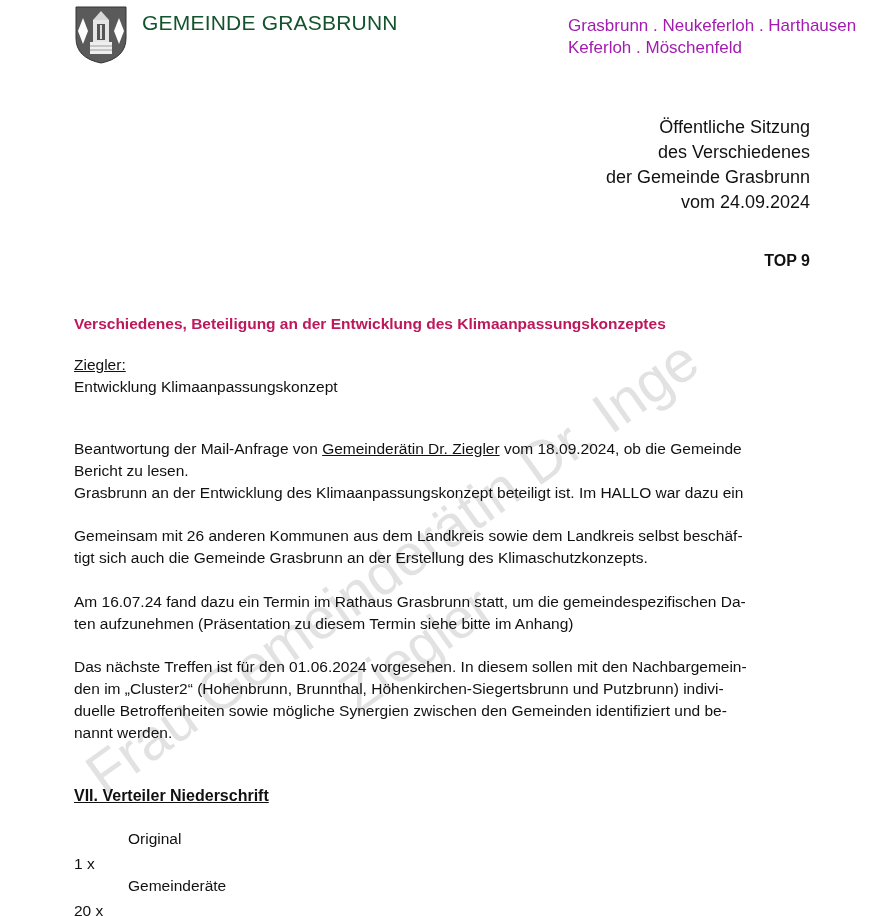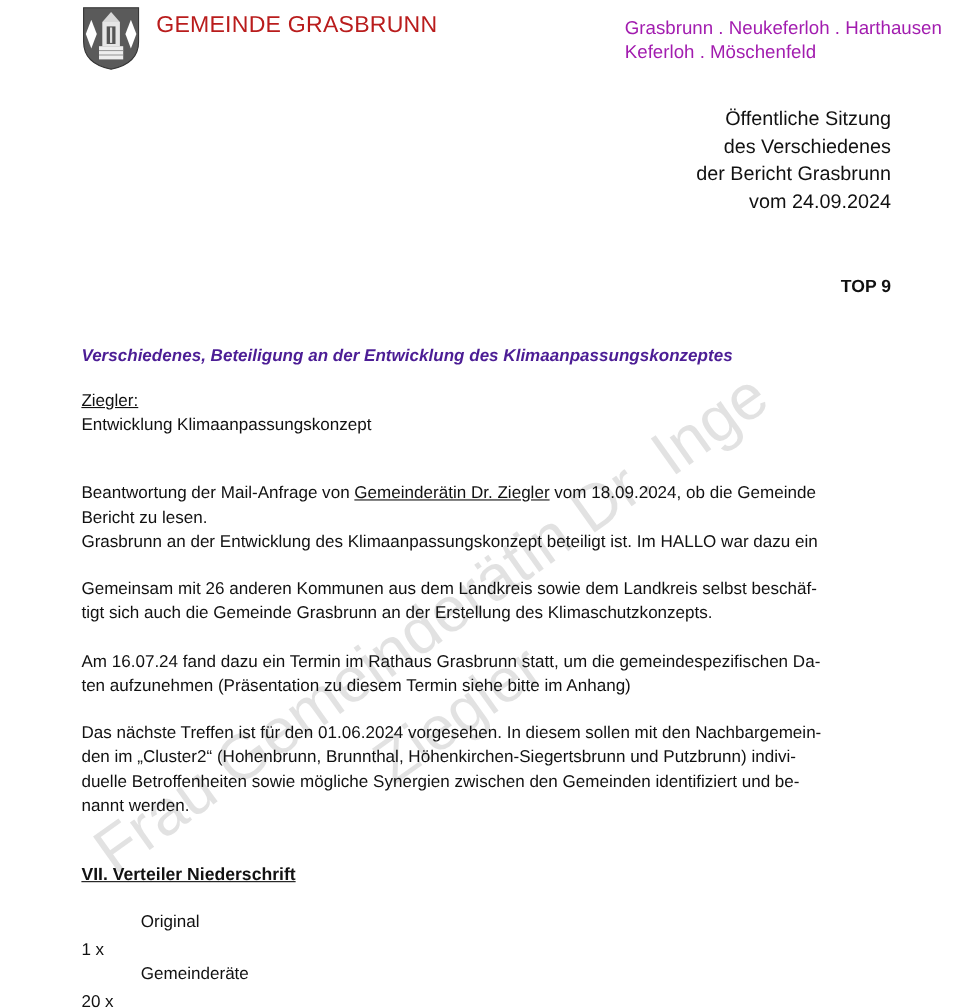--- a/index.html
+++ b/index.html
@@ -4,38 +4,38 @@
 <style>
   html, body { margin: 0; padding: 0; background: #ffffff; }
   body {
     width: 875px; height: 916px; position: relative; overflow: hidden;
     font-family: "Liberation Sans", "DejaVu Sans", sans-serif;
     color: #111111;
   }
   .crest { position: absolute; left: 75px; top: 6px; width: 52px; height: 58px; }
   .org-name {
     position: absolute; left: 142px; top: 11px;
-    font-size: 21px; letter-spacing: 0.2px; color: #b91c1c;
+    font-size: 21px; letter-spacing: 0.2px; color: #14532d;
   }
   .places {
     position: absolute; left: 568px; top: 15px;
     font-size: 17px; line-height: 22px; color: #a21caf;
   }
   .places div { white-space: nowrap; }
   .session {
-    position: absolute; right: 65px; top: 96px; text-align: right;
+    position: absolute; right: 65px; top: 115px; text-align: right;
     font-size: 18px; line-height: 25px; color: #111;
   }
   .top {
     position: absolute; right: 65px; top: 252px;
     font-size: 16px; font-weight: bold; color: #111;
   }
   .subject {
     position: absolute; left: 74px; top: 315px;
-    font-size: 15.5px; font-weight: bold; color: #4c1d95; font-style: italic;
+    font-size: 15.5px; font-weight: bold; color: #be185d;
   }
   .annex { position: absolute; left: 74px; top: 354px; font-size: 15.5px; line-height: 22px; }
   .annex .lbl { text-decoration: underline; }
   .para {
     position: absolute; left: 74px; width: 740px;
     font-size: 15.5px; line-height: 22px; color: #111;
   }
   .para .u { text-decoration: underline; }
   .line { white-space: nowrap; display: block; }
   .dist-heading {
@@ -75,21 +75,21 @@
 </div>
 <div class="org-name">GEMEINDE GRASBRUNN</div>
 <div class="places">
   <div>Grasbrunn . Neukeferloh . Harthausen</div>
   <div>Keferloh . Möschenfeld</div>
 </div>
 
 <div class="session">
   <div>Öffentliche Sitzung</div>
   <div>des Verschiedenes</div>
-  <div>der Bericht Grasbrunn</div>
+  <div>der Gemeinde Grasbrunn</div>
   <div>vom 24.09.2024</div>
 </div>
 <div class="top">TOP 9</div>
 
 <div class="subject">Verschiedenes, Beteiligung an der Entwicklung des Klimaanpassungskonzeptes</div>
 
 <div class="annex">
   <div class="lbl">Ziegler:</div>
   <div>Entwicklung Klimaanpassungskonzept</div>
 </div>

